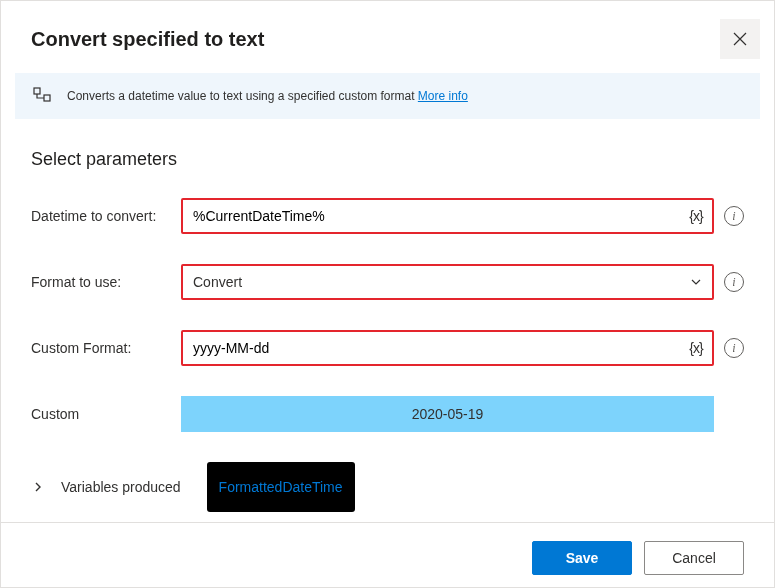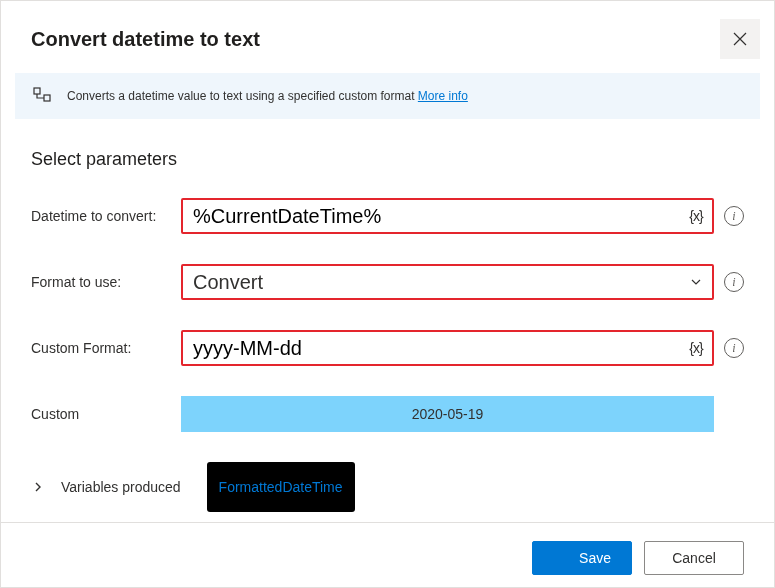--- a/index.html
+++ b/index.html
@@ -88,21 +88,21 @@
       background: #fff;
       height: 36px;
       display: flex;
       align-items: center;
     }
     .text-input {
       flex: 1;
       border: none;
       outline: none;
       padding: 0 10px;
-      font-size: 20px;
+      font-size: 14px;
       font-family: inherit;
       background: transparent;
       height: 100%;
     }
     .var-btn {
       width: 32px;
       height: 100%;
       display: flex;
       align-items: center;
       justify-content: center;
@@ -192,29 +192,28 @@
       font-family: inherit;
       cursor: pointer;
       border: 1px solid #8a8886;
       background: #fff;
       color: #323130;
     }
     .btn-primary {
       background: #0078d4;
       border-color: #0078d4;
       color: #fff;
-      font-weight: 400;
-      text-align: right;
+      font-weight: 700;
     }
   </style>
 </head>
 <body>
 
 <div class="header">
-  <div class="header-title">Convert datetime to text</div>
+  <div class="header-title">Convert specified to text</div>
   <button class="close-btn">
     <svg viewBox="0 0 14 14">
         <path d="M1 1 L13 13 M13 1 L1 13" stroke="#323130" stroke-width="1.2" fill="none"></path>
       </svg>
   </button>
 </div>
 
 <div class="info-banner">
   <span class="info-banner-icon">
     <svg viewBox="0 0 18 18" width="18" height="18">

